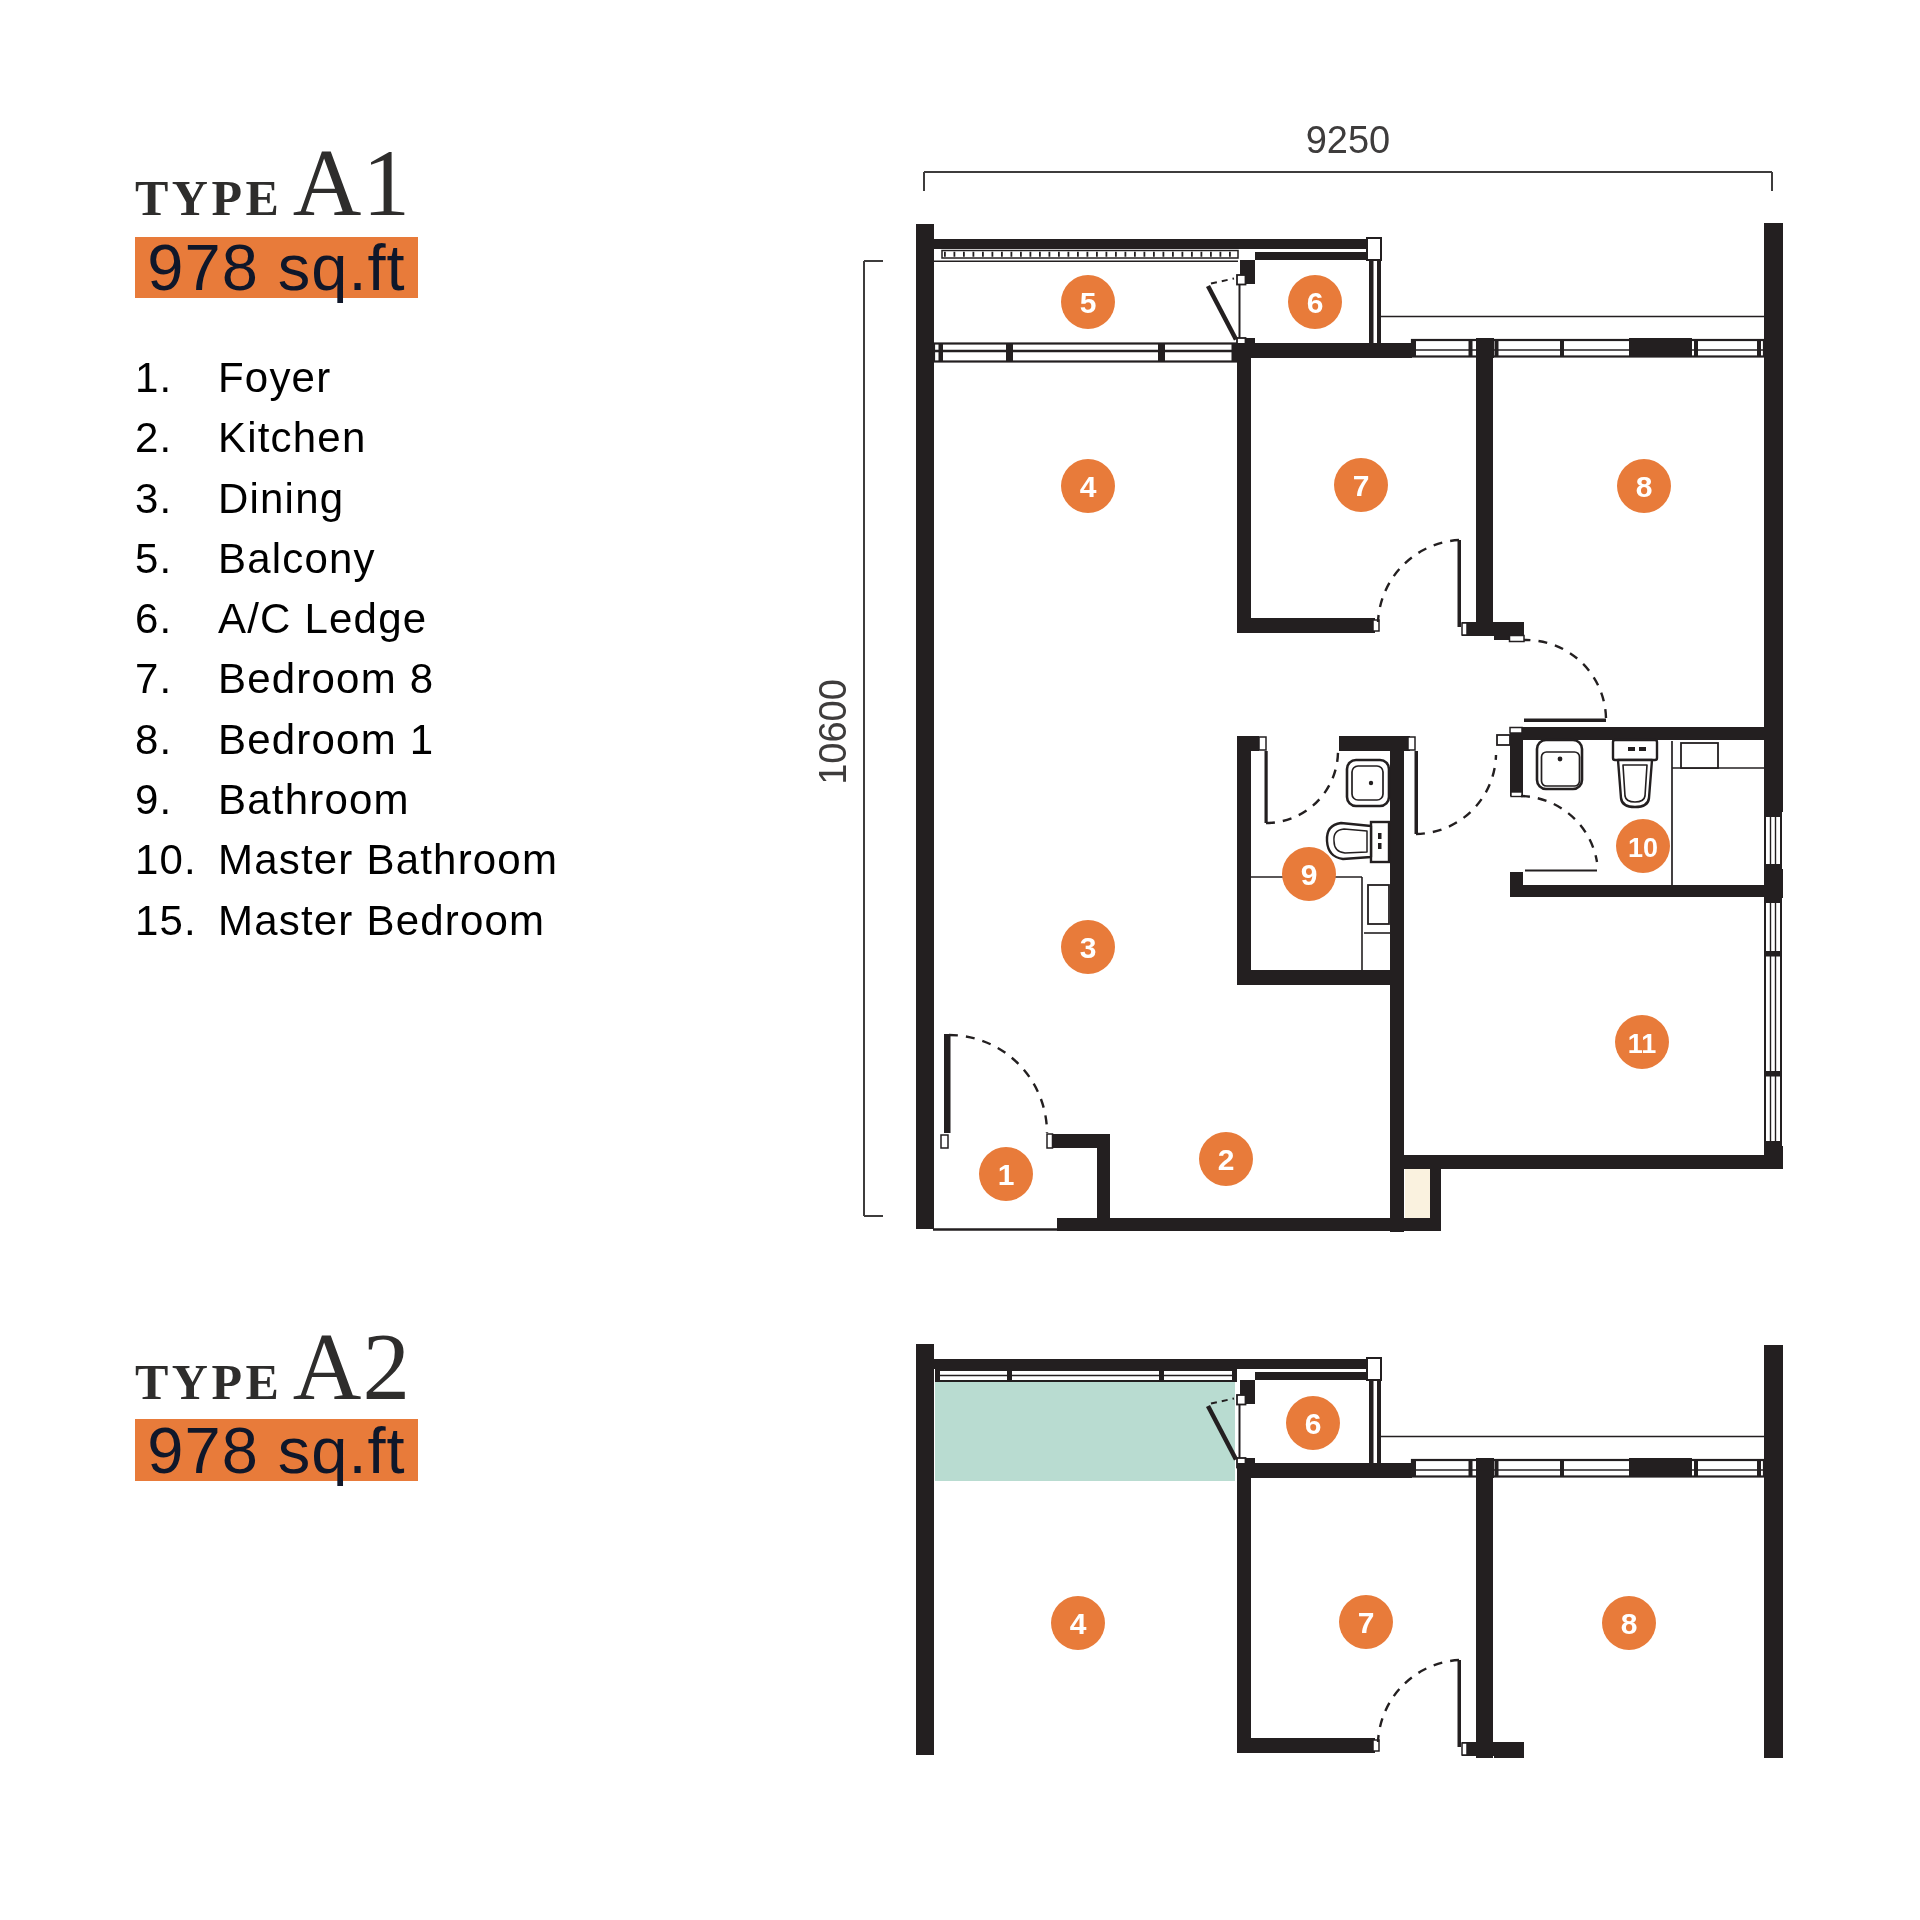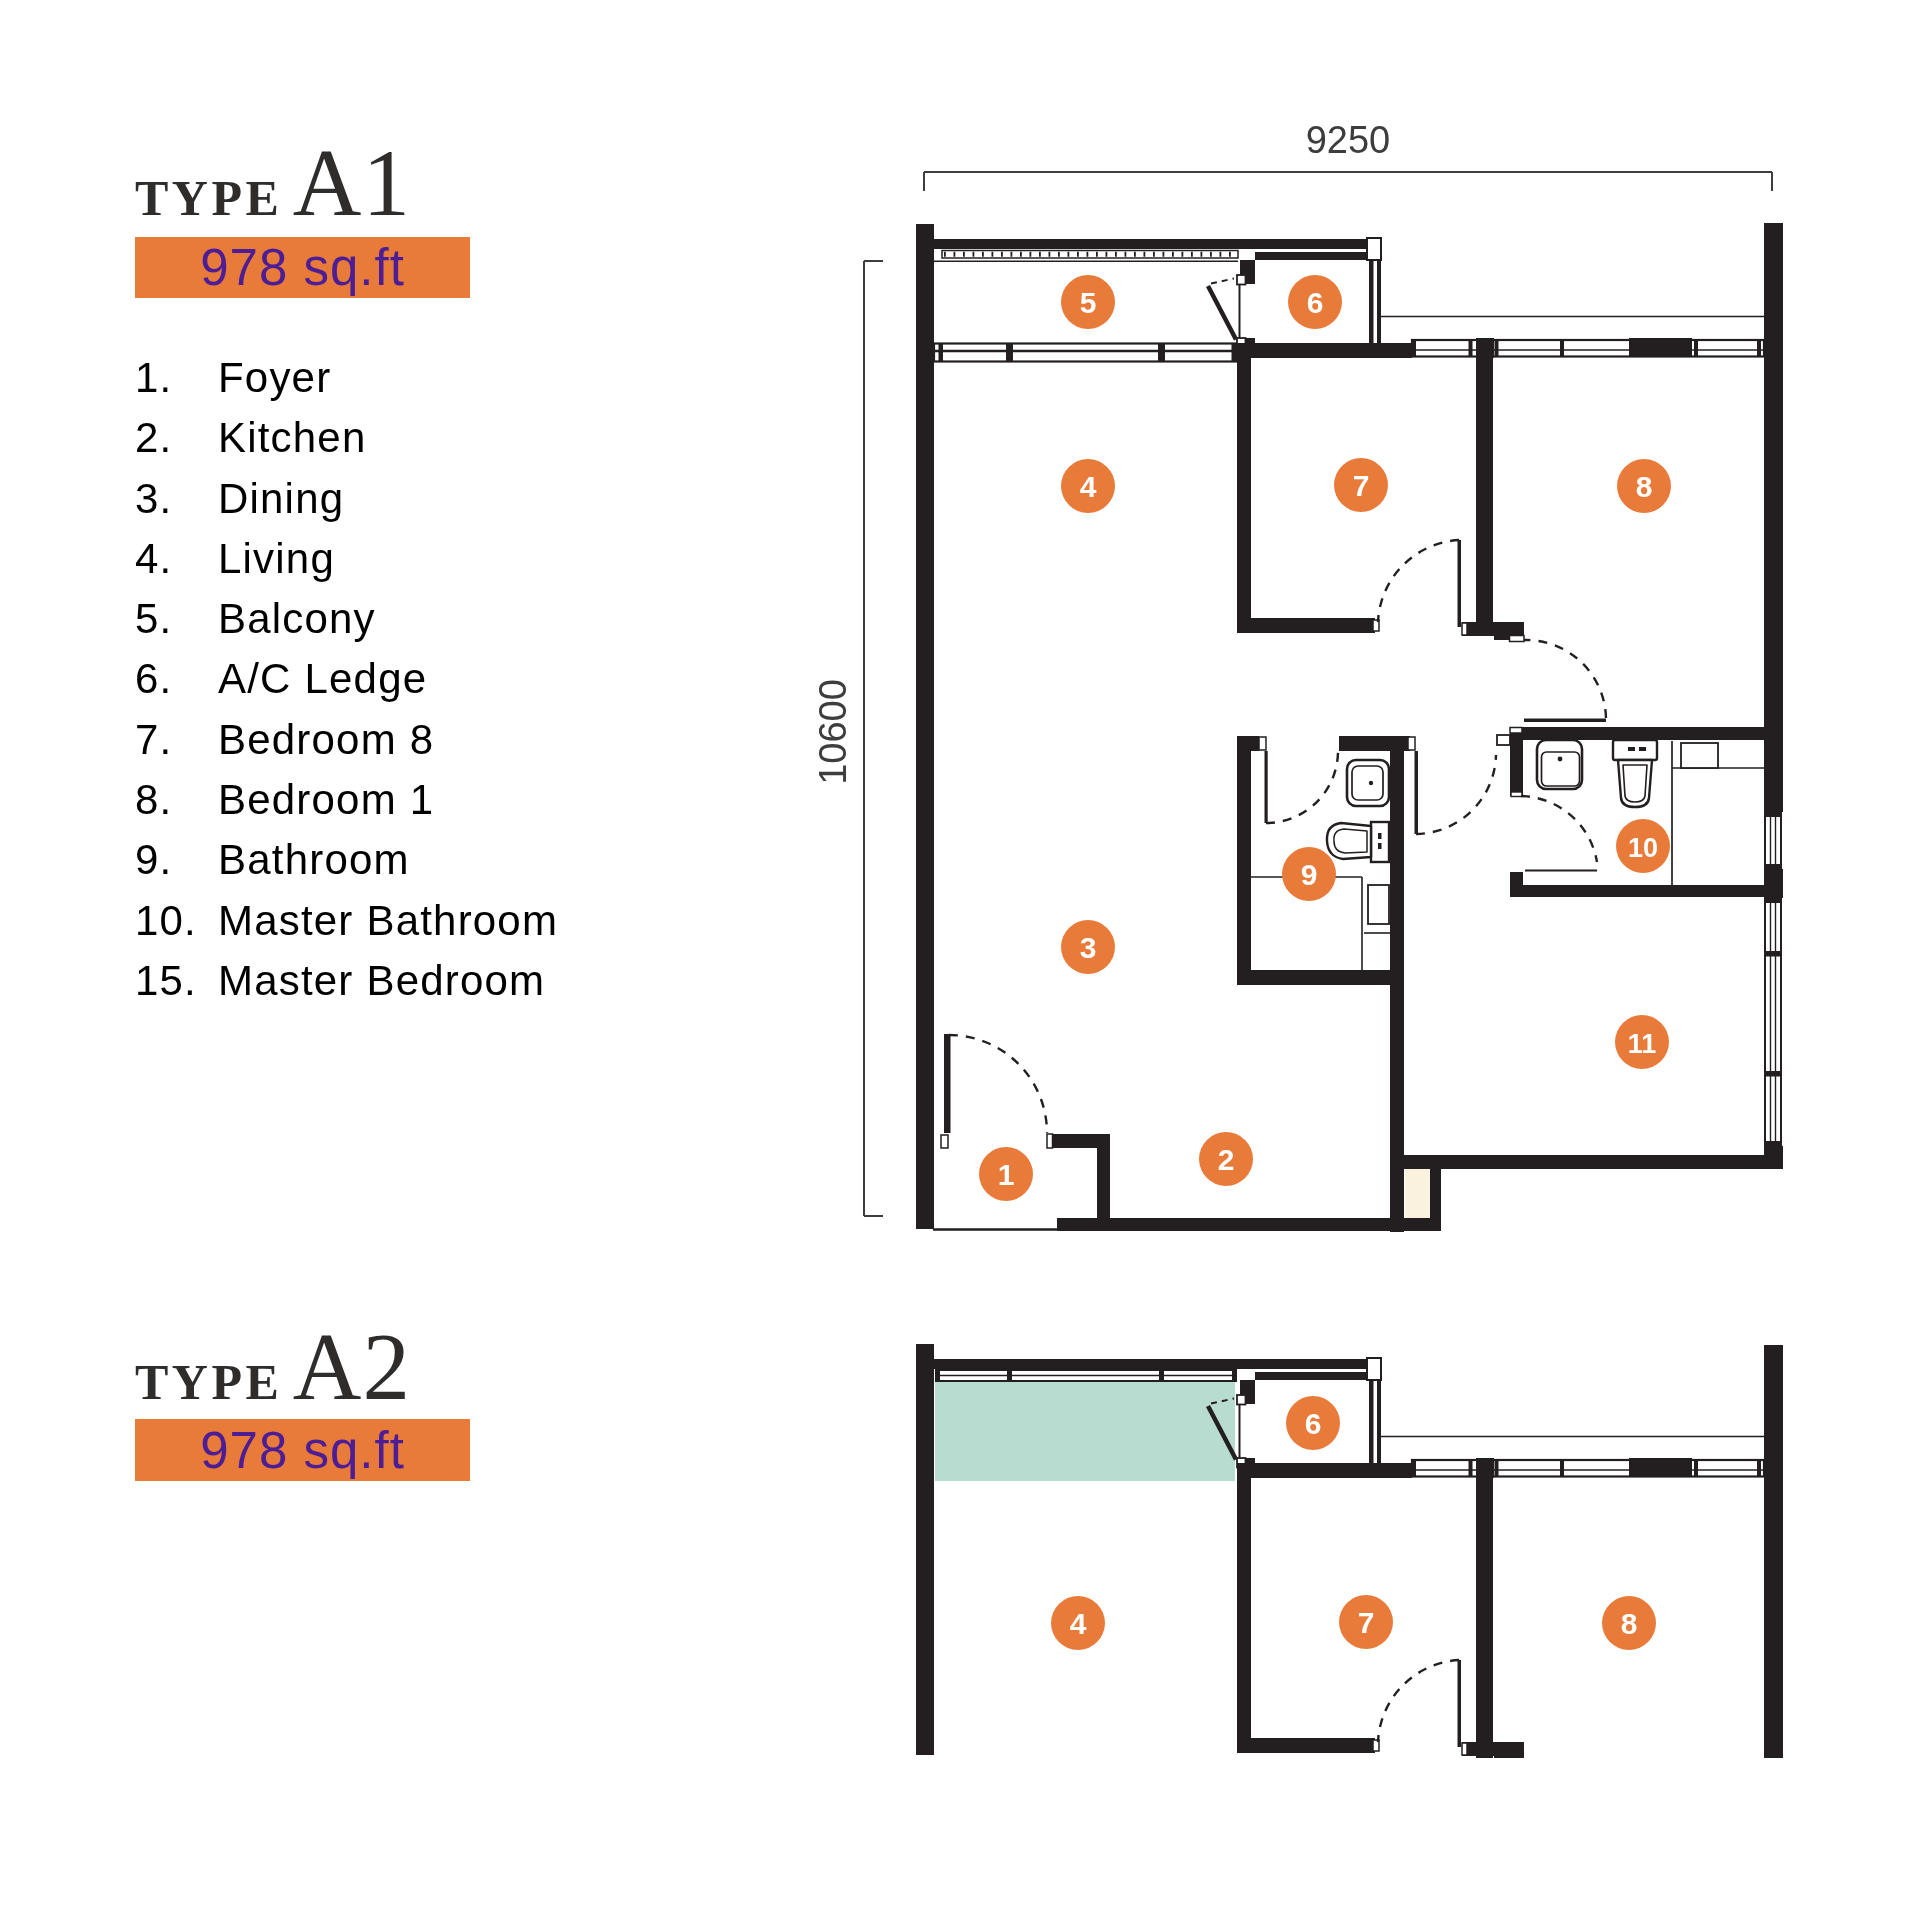--- a/index.html
+++ b/index.html
@@ -1,36 +1,35 @@
 <!DOCTYPE html>
 <html><head><meta charset="utf-8">
 <style>
 html,body{margin:0;padding:0;background:#ffffff;}
 #page{position:relative;width:1920px;height:1920px;background:#fff;overflow:hidden;
   font-family:"Liberation Sans", sans-serif;}
 .hd{position:absolute;left:135px;white-space:nowrap;color:#2E2D2C;}
 .hd .t{font-family:"Liberation Serif", serif;font-weight:bold;font-size:50px;letter-spacing:3.5px;margin-right:6px;}
 .hd .a{font-family:"Liberation Serif", serif;font-weight:normal;font-size:95px;letter-spacing:1px;}
-.box{position:absolute;left:135px;width:335px;background:#E87B3A;color:#4c1d95;
-  text-align:center;font-size:51px;letter-spacing:1px;}
+.box{position:absolute;left:135px;width:283px;background:#E87B3A;color:#0f172a;
+  text-align:center;font-size:65px;letter-spacing:1px;}
 .list{position:absolute;left:135px;top:348px;font-size:42px;color:#000000;line-height:60.3px;letter-spacing:1.2px;}
 .num{display:inline-block;width:83px;}
 </style></head>
 <body>
 <div id="page">
 
 <div class="hd" style="top:128px"><span class="t">TYPE</span> <span class="a">A1</span></div>
 
 <div class="box" style="top:237px;height:61px;line-height:62px;">978 sq.ft</div>
 
 <div class="list">
       <div class="li"><span class="num">1.</span><span>Foyer</span></div>
       <div class="li"><span class="num">2.</span><span>Kitchen</span></div>
       <div class="li"><span class="num">3.</span><span>Dining</span></div>
-      <div class="li"><span class="num">4.</span><span>Living</span></div>
       <div class="li"><span class="num">5.</span><span>Balcony</span></div>
       <div class="li"><span class="num">6.</span><span>A/C Ledge</span></div>
       <div class="li"><span class="num">7.</span><span>Bedroom 8</span></div>
       <div class="li"><span class="num">8.</span><span>Bedroom 1</span></div>
       <div class="li"><span class="num">9.</span><span>Bathroom</span></div>
       <div class="li"><span class="num">10.</span><span>Master Bathroom</span></div>
       <div class="li"><span class="num">15.</span><span>Master Bedroom</span></div>
     </div>
 
 <div class="hd" style="top:1312px"><span class="t">TYPE</span> <span class="a">A2</span></div>

